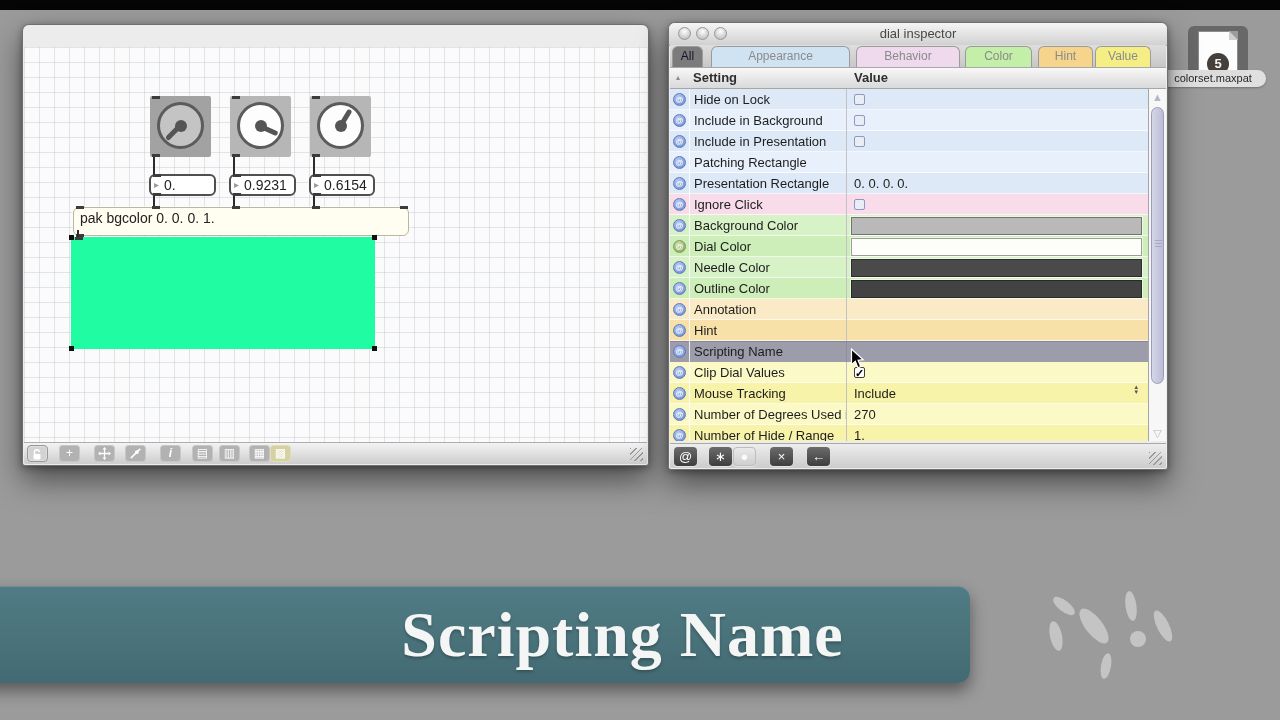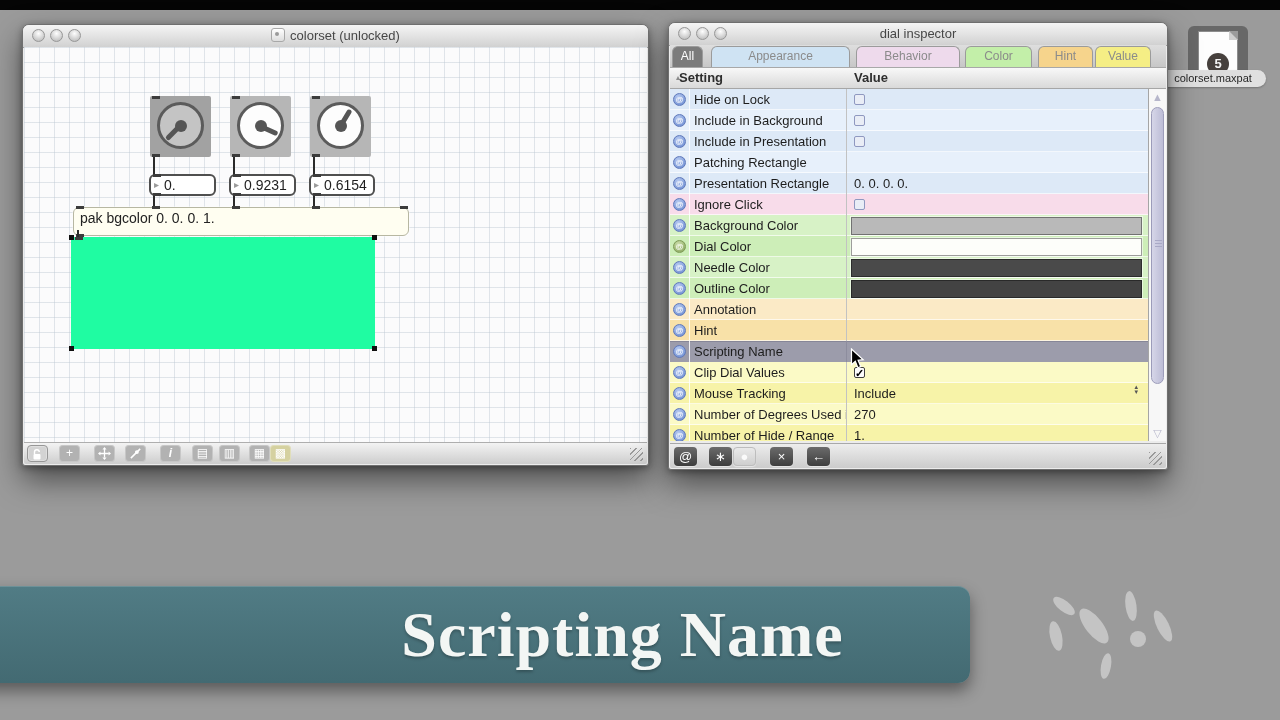--- a/index.html
+++ b/index.html
@@ -60,26 +60,26 @@
   .panel{position:absolute;}
   .handle{position:absolute;width:5px;height:5px;background:#101010;}
   .cord{position:absolute;width:2px;background:#2b2b2b;}
 
   
   #inspector{left:668px;top:22px;width:498px;height:446px;}
   .tabstrip{position:absolute;left:1px;top:22px;width:496px;height:23px;
             background:linear-gradient(#dedede,#c7c7c7);border-bottom:1px solid #a8a8a8;box-sizing:border-box;}
   .tab{position:absolute;top:1px;height:21px;border:1px solid #9b9b9b;border-bottom:none;border-radius:6px 6px 0 0;
        box-sizing:border-box;font-size:12px;color:#8b8b8b;text-align:center;line-height:19px;}
-  .tab.selected{color:#ffffff;}
+  .tab.selected{color:#0f172a;}
   .ihdr{position:absolute;left:1px;top:45px;width:496px;height:21px;box-sizing:border-box;
         background:linear-gradient(#f8f8f8,#d9d9d9);border-bottom:1px solid #a6a6a6;
         font-size:13px;font-weight:bold;color:#2e2e2e;}
   .ihdr .sort{position:absolute;left:6px;top:0;line-height:20px;font-size:8px;color:#8a8a8a;font-weight:normal;}
-  .ihdr .h-setting{position:absolute;left:9px;top:0;line-height:20px;}
+  .ihdr .h-setting{position:absolute;left:23px;top:0;line-height:20px;}
   .ihdr .h-value{position:absolute;left:184px;top:0;line-height:20px;}
   .rows{position:absolute;left:1px;top:66px;width:478px;height:352px;overflow:hidden;background:#f2f2f2;}
   .irow{position:absolute;left:0;width:478px;height:21px;box-shadow:inset 0 -1px 0 rgba(255,255,255,.65);}
   .badge-cell{position:absolute;left:0;top:0;width:20px;height:21px;border-right:1px solid rgba(255,255,255,.85);box-sizing:border-box;}
   .at-badge{position:absolute;left:3px;top:4px;width:13px;height:13px;border-radius:50%;
             background:radial-gradient(circle at 40% 30%,#b9ccf2,#7e9bd9 70%,#6c87c8);
             border:1px solid #5f79bb;box-sizing:border-box;color:#fff;font-size:8px;line-height:11px;text-align:center;}
   .at-badge.green{background:radial-gradient(circle at 40% 30%,#cfe0ae,#97b36e 70%,#85a35c);border-color:#7d9a55;}
   .setting-cell{position:absolute;left:20px;top:0;width:157px;height:21px;line-height:21px;font-size:13px;color:#1d1d1d;
                 padding-left:4px;box-sizing:border-box;white-space:nowrap;overflow:hidden;border-right:1px solid #c2c2c2;}
@@ -136,28 +136,20 @@
   <div class="topbar"></div>
 
   <div class="file-hilite"></div>
   <div class="page">
     <span class="fold"></span>
     <span class="badge">5</span>
   </div>
   <div class="file-pill">colorset.maxpat</div>
 
   <div class="window" id="patcher">
-    <div class="titlebar">
-      <div class="lights">
-        <span class="light"></span>
-        <span class="light"></span>
-        <span class="light"></span>
-      </div>
-      <div class="title"><span class="proxy"><i></i></span><span>colorset (unlocked)</span></div>
-    </div>
 
     <div class="canvas">
 
       <div class="dial selected" style="left:126px;top:49px;">
         <div class="stub" style="left:2px;top:0;"></div>
         <div class="dial-face">
           <div class="dial-needle" style="transform: rotate(225deg);"></div>
           <div class="dial-hub"></div>
         </div>
         <div class="stub" style="left:2px;bottom:0;"></div>

